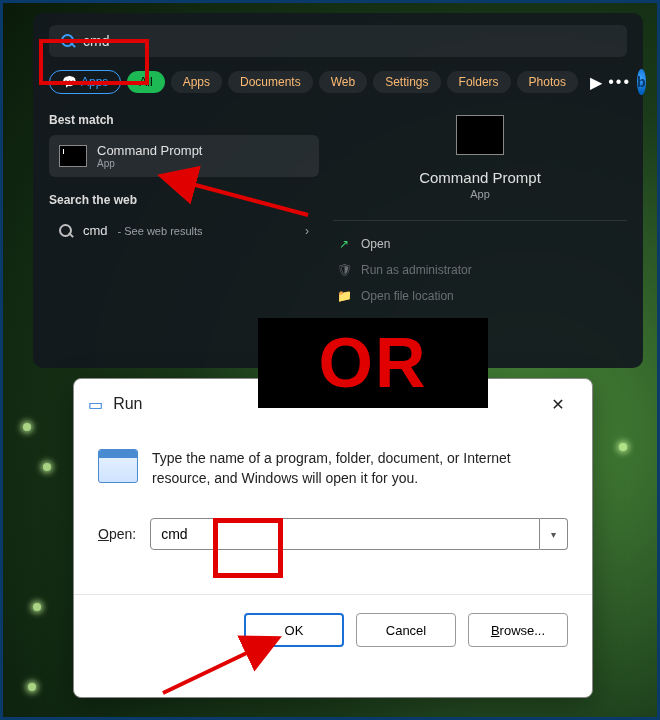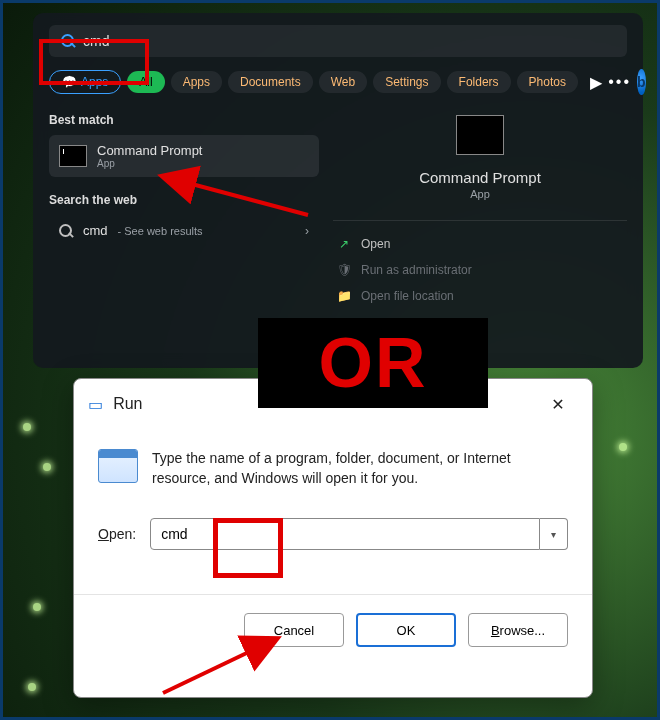--- a/index.html
+++ b/index.html
@@ -245,22 +245,22 @@
       </div>
       <div class="open-input-wrap">
         <input class="open-input" value="cmd" style="">
         <div class="open-dd">
           <span style="font-size:10px;color:#555">▾</span>
         </div>
       </div>
     </div>
   </div>
   <div class="buttons-row">
+    <button class="btn primary">OK</button>
     <button class="btn">Cancel</button>
-    <button class="btn primary">OK</button>
     <button class="btn">
       <span class="u">B</span><span>rowse...</span>
     </button>
   </div>
 </div>
 
 <div class="red-box-input"></div>
 
 <div class="arrow2">
   <svg width="140" height="80">

